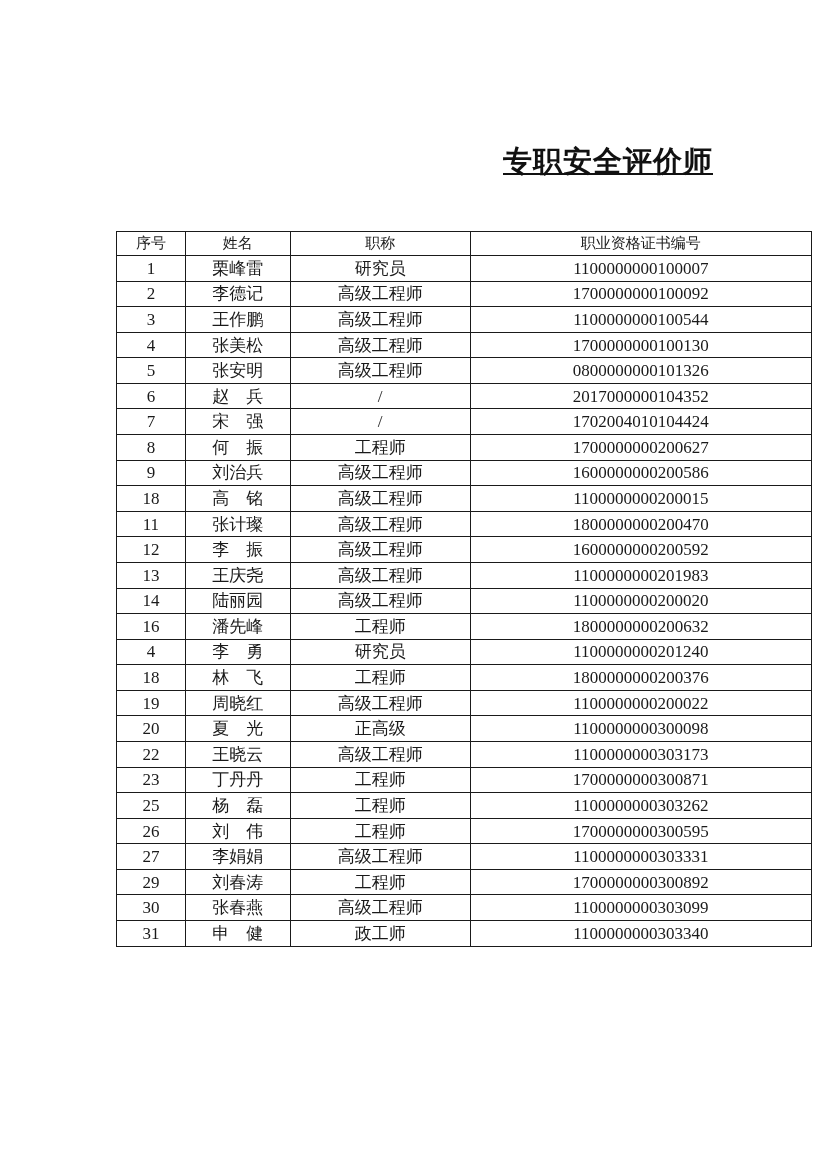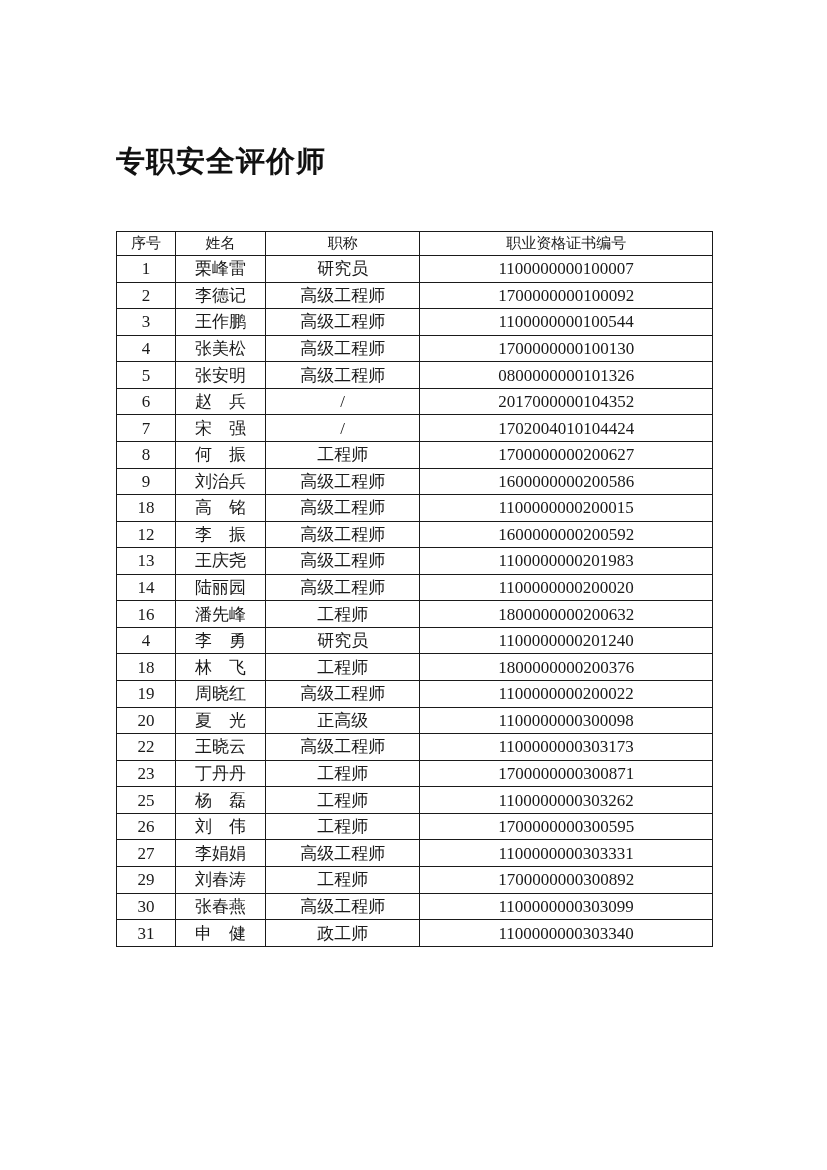--- a/index.html
+++ b/index.html
@@ -12,33 +12,34 @@
     width: 827px;
     height: 1170px;
     font-family: "Liberation Serif", "DejaVu Serif", serif;
     color: #1a1a1a;
   }
   .doc-title {
     position: absolute;
     top: 142px;
     left: 116px;
     width: 597px;
-    text-align: left;
+    text-align: right;
     font-family: "Liberation Sans", "DejaVu Sans", sans-serif;
     font-weight: bold;
     font-size: 29px;
     letter-spacing: 1px;
     color: #111111;
     white-space: nowrap;
+    text-decoration: underline;
   }
   table.staff-table {
     position: absolute;
     top: 231px;
     left: 116px;
-    width: 597px;
+    width: 696px;
     height: 716px;
     border-collapse: collapse;
     table-layout: fixed;
   }
   table.staff-table th,
   table.staff-table td {
     border: 1px solid #1a1a1a;
     padding: 0;
     text-align: center;
     vertical-align: middle;
@@ -134,20 +135,26 @@
         <td>高级工程师</td>
         <td>1600000000200586</td>
       </tr>
       <tr>
         <td>18</td>
         <td>高　铭</td>
         <td>高级工程师</td>
         <td>1100000000200015</td>
       </tr>
       <tr>
+        <td>11</td>
+        <td>张计璨</td>
+        <td>高级工程师</td>
+        <td>1800000000200470</td>
+      </tr>
+      <tr>
         <td>12</td>
         <td>李　振</td>
         <td>高级工程师</td>
         <td>1600000000200592</td>
       </tr>
       <tr>
         <td>13</td>
         <td>王庆尧</td>
         <td>高级工程师</td>
         <td>1100000000201983</td>

